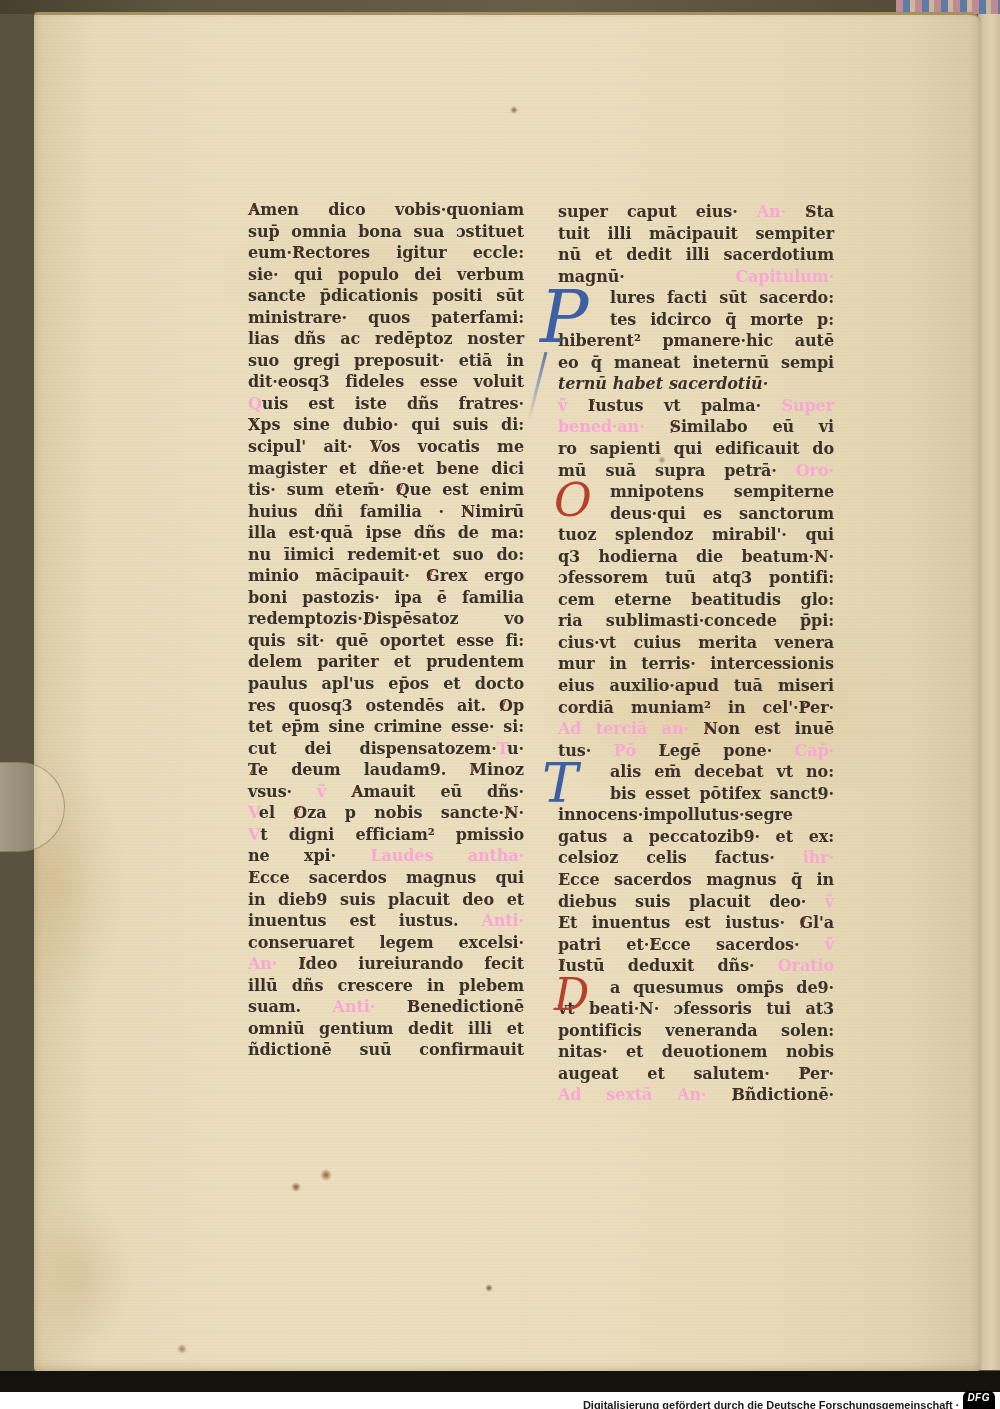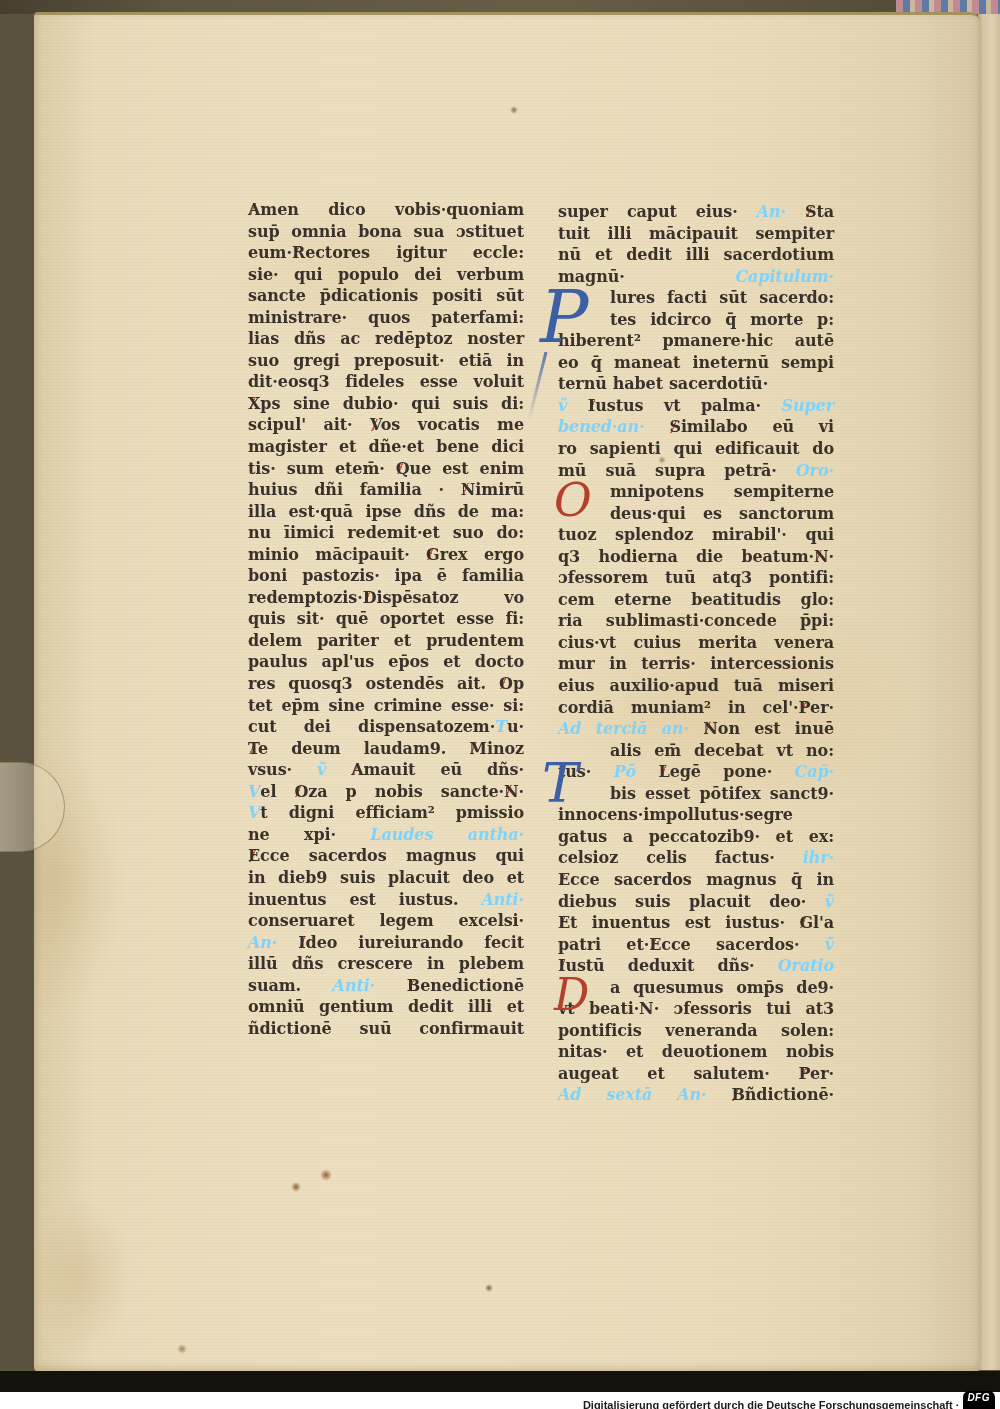--- a/index.html
+++ b/index.html
@@ -50,23 +50,23 @@
   .dfg{font-family:"Liberation Sans",sans-serif;font-size:10px;font-weight:bold;font-style:italic;
     color:#ffffff;background:#000000;padding:1px 5px 16px 4px;border-radius:6px;letter-spacing:.5px;}
   
   .col{position:absolute;width:276px;}
   .col-left{left:248px;top:199px;}
   .col-right{left:558px;top:201px;}
   .tline{height:21.55px;line-height:21.55px;font-size:16px;font-weight:700;
     color:#3a322a;text-align:justify;text-align-last:justify;letter-spacing:-.1px;word-spacing:.5px;
     white-space:normal;overflow:visible;}
   .tline.ind{padding-left:52px;}
-  .tline.nj{text-align-last:left;}
+  .tline.nj{text-align-last:left;font-style:italic;}
   .ink{color:#3a322a;}
-  .red{color:#7dd3fc;font-style:italic;}
+  .red{color:#f9a8d4;}
   .tch{color:#3a322a;position:relative;
     background:linear-gradient(112deg,transparent 45%,rgba(187,62,42,.8) 45%,rgba(187,62,42,.8) 57%,transparent 57%) no-repeat 0 .2em / .55em .75em;}
   
   .dc{position:absolute;line-height:1;font-style:italic;font-weight:400;font-family:"DejaVu Serif",serif;}
   .dc1{top:80px;left:-18px;font-size:72px;}
   .dc2{top:276px;left:-4px;font-size:46px;}
   .dc3{top:556px;left:-16px;font-size:54px;}
   .dc4{top:772px;left:-4px;font-size:44px;}
   
   .pen-flick{position:absolute;left:-22px;top:150px;width:3px;height:70px;
@@ -87,20 +87,21 @@
   <div class="col col-left">
       <div class="tline"><span class="tch">A</span><span class="ink">men dico vobis·quoniam</span></div>
       <div class="tline"><span class="ink">sup̄ omnia bona sua ɔstituet</span></div>
       <div class="tline"><span class="ink">eum·</span><span class="tch">R</span><span class="ink">ectores igitur eccle:</span></div>
       <div class="tline"><span class="ink">sie· qui populo dei verbum</span></div>
       <div class="tline"><span class="ink">sancte p̄dicationis positi sūt</span></div>
       <div class="tline"><span class="ink">ministrare· quos paterfami:</span></div>
       <div class="tline"><span class="ink">lias dñs ac redēptoz noster</span></div>
       <div class="tline"><span class="ink">suo gregi preposuit· etiā in</span></div>
       <div class="tline"><span class="ink">dit·eosq3 fideles esse voluit</span></div>
+      <div class="tline"><span class="red">Q</span><span class="ink">uis est iste dñs fratres·</span></div>
       <div class="tline"><span class="tch">X</span><span class="ink">ps sine dubio· qui suis di:</span></div>
       <div class="tline"><span class="ink">scipul' ait· </span><span class="tch">V</span><span class="ink">os vocatis me</span></div>
       <div class="tline"><span class="ink">magister et dñe·et bene dici</span></div>
       <div class="tline"><span class="ink">tis· sum etem̄· </span><span class="tch">Q</span><span class="ink">ue est enim</span></div>
       <div class="tline"><span class="ink">huius dñi familia · </span><span class="tch">N</span><span class="ink">imirū</span></div>
       <div class="tline"><span class="ink">illa est·quā ipse dñs de ma:</span></div>
       <div class="tline"><span class="ink">nu īimici redemit·et suo do:</span></div>
       <div class="tline"><span class="ink">minio mācipauit· </span><span class="tch">G</span><span class="ink">rex ergo</span></div>
       <div class="tline"><span class="ink">boni pastozis· ipa ē familia</span></div>
       <div class="tline"><span class="ink">redemptozis·</span><span class="tch">D</span><span class="ink">ispēsatoz vo</span></div>
@@ -150,22 +151,22 @@
       <div class="tline"><span class="ink">tuoz splendoz mirabil'· qui</span></div>
       <div class="tline"><span class="ink">q3 hodierna die beatum·</span><span class="tch">N</span><span class="ink">·</span></div>
       <div class="tline"><span class="ink">ɔfessorem tuū atq3 pontifi:</span></div>
       <div class="tline"><span class="ink">cem eterne beatitudis glo:</span></div>
       <div class="tline"><span class="ink">ria sublimasti·concede p̄pi:</span></div>
       <div class="tline"><span class="ink">cius·vt cuius merita venera</span></div>
       <div class="tline"><span class="ink">mur in terris· intercessionis</span></div>
       <div class="tline"><span class="ink">eius auxilio·apud tuā miseri</span></div>
       <div class="tline"><span class="ink">cordiā muniam² in cel'·</span><span class="tch">P</span><span class="ink">er·</span></div>
       <div class="tline"><span class="red">Ad terciā an· </span><span class="tch">N</span><span class="ink">on est inuē</span></div>
+      <div class="tline"><span class="ink">tus· </span><span class="red">Pō </span><span class="tch">L</span><span class="ink">egē pone· </span><span class="red">Cap̄·</span></div>
       <div class="tline ind"><span class="ink">alis em̄ decebat vt no:</span></div>
-      <div class="tline"><span class="ink">tus· </span><span class="red">Pō </span><span class="tch">L</span><span class="ink">egē pone· </span><span class="red">Cap̄·</span></div>
       <div class="tline ind"><span class="ink">bis esset pōtifex sanct9·</span></div>
       <div class="tline"><span class="ink">innocens·impollutus·segre</span></div>
       <div class="tline"><span class="ink">gatus a peccatozib9· et ex:</span></div>
       <div class="tline"><span class="ink">celsioz celis factus· </span><span class="red">ihr·</span></div>
       <div class="tline"><span class="tch">E</span><span class="ink">cce sacerdos magnus q̄ in</span></div>
       <div class="tline"><span class="ink">diebus suis placuit deo· </span><span class="red">ṽ</span></div>
       <div class="tline"><span class="tch">E</span><span class="ink">t inuentus est iustus· </span><span class="tch">G</span><span class="ink">l'a</span></div>
       <div class="tline"><span class="ink">patri et·</span><span class="tch">E</span><span class="ink">cce sacerdos· </span><span class="red">ṽ</span></div>
       <div class="tline"><span class="tch">I</span><span class="ink">ustū deduxit dñs· </span><span class="red">Oratio</span></div>
       <div class="tline ind"><span class="ink">a quesumus omp̄s de9·</span></div>

